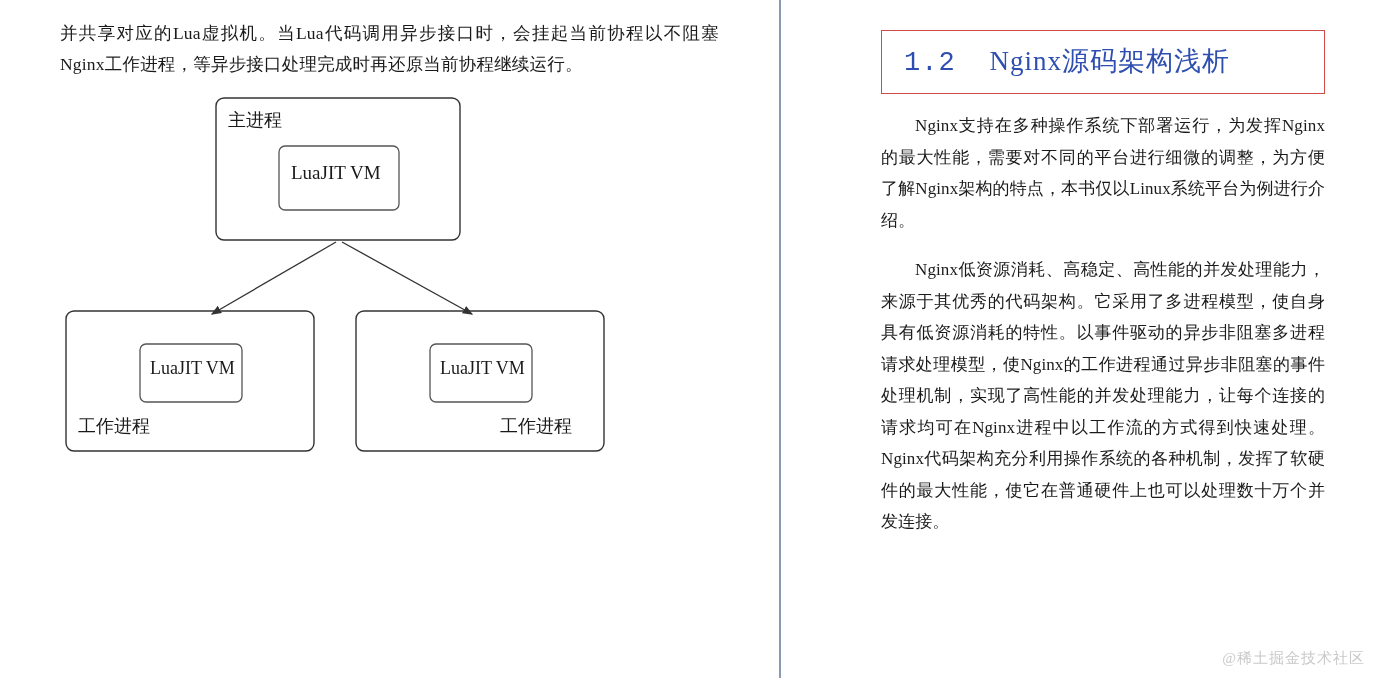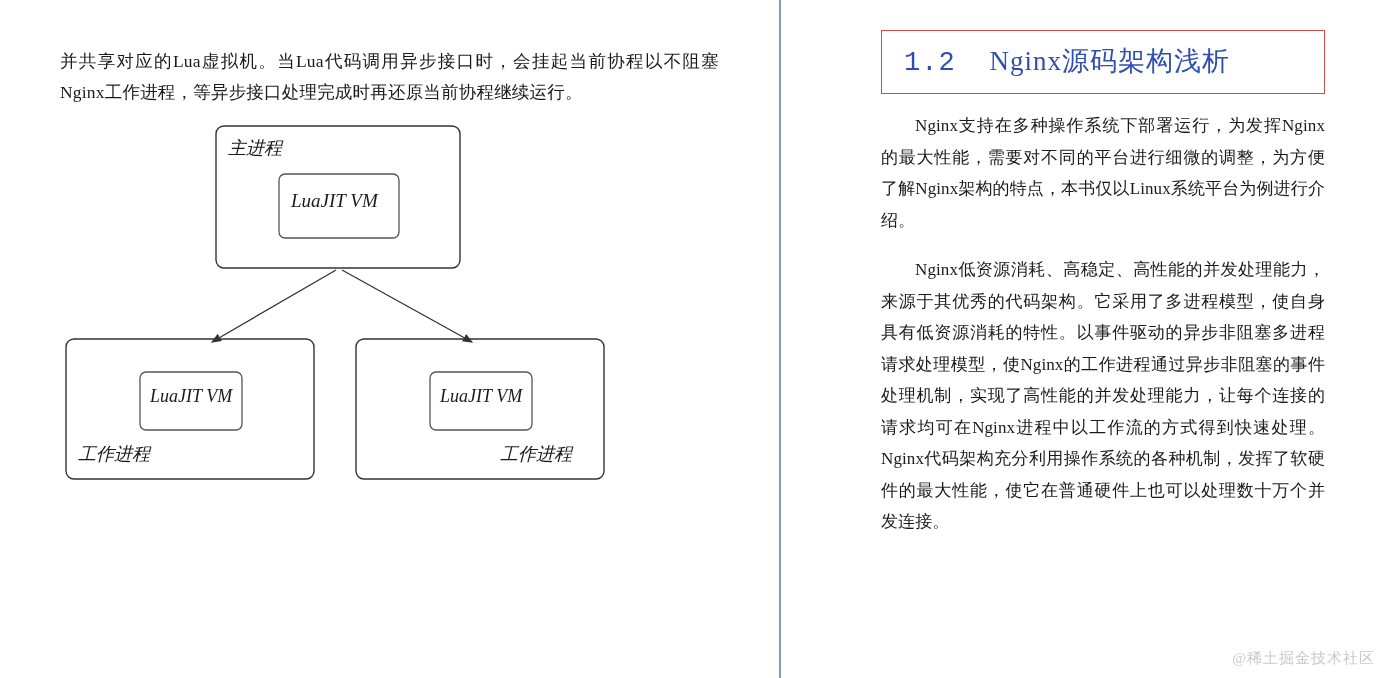--- a/index.html
+++ b/index.html
@@ -22,21 +22,20 @@
     inset: 0;
     display: flex;
   }
   .col {
     position: relative;
     box-sizing: border-box;
   }
   .col-left {
     width: 794px;
     padding: 18px 60px 0 60px;
-    margin-top: 28px;
   }
   .gutter {
     width: 2px;
     background: #8a9bb0;
     height: 678px;
   }
   .col-right {
     flex: 1;
     padding: 18px 72px 0 100px;
   }
@@ -83,36 +82,35 @@
     text-indent: 2em;
     letter-spacing: 0.1px;
   }
 
   
   .figure {
     position: relative;
     width: 580px;
     height: 360px;
     margin: 16px 0 0 4px;
-    font-style: italic;
   }
   .figcaption {
     margin-top: 14px;
     text-align: center;
     font-size: 16.5px;
     font-family: "Liberation Mono", monospace;
     letter-spacing: 0.3px;
     width: 580px;
   }
   .figcaption .cn { font-family: "Liberation Serif", serif; }
 
   
   .watermark {
     position: absolute;
-    right: 22px;
+    right: 32px;
     bottom: 10px;
     font-size: 15px;
     color: #c9c9c9;
     letter-spacing: 1px;
   }
 </style>
 </head>
 <body>
 
 <div class="page-wrap">

